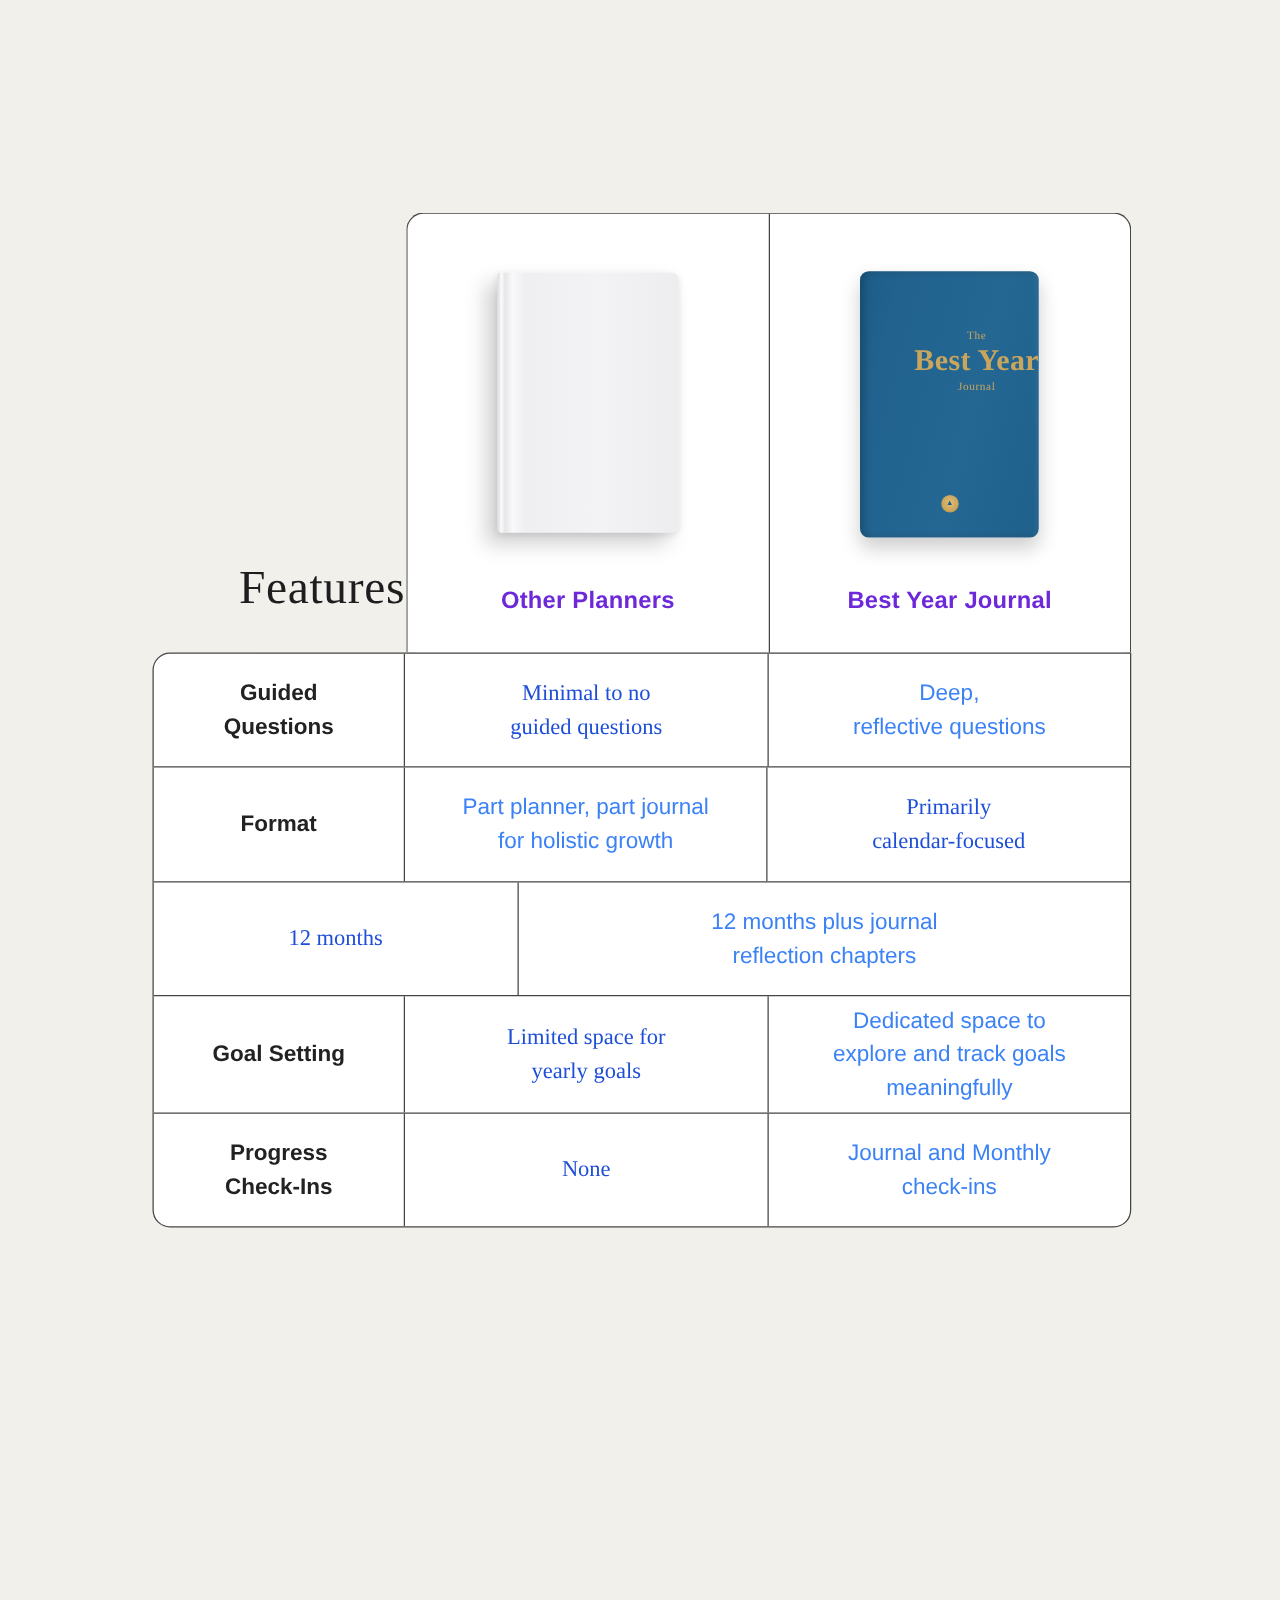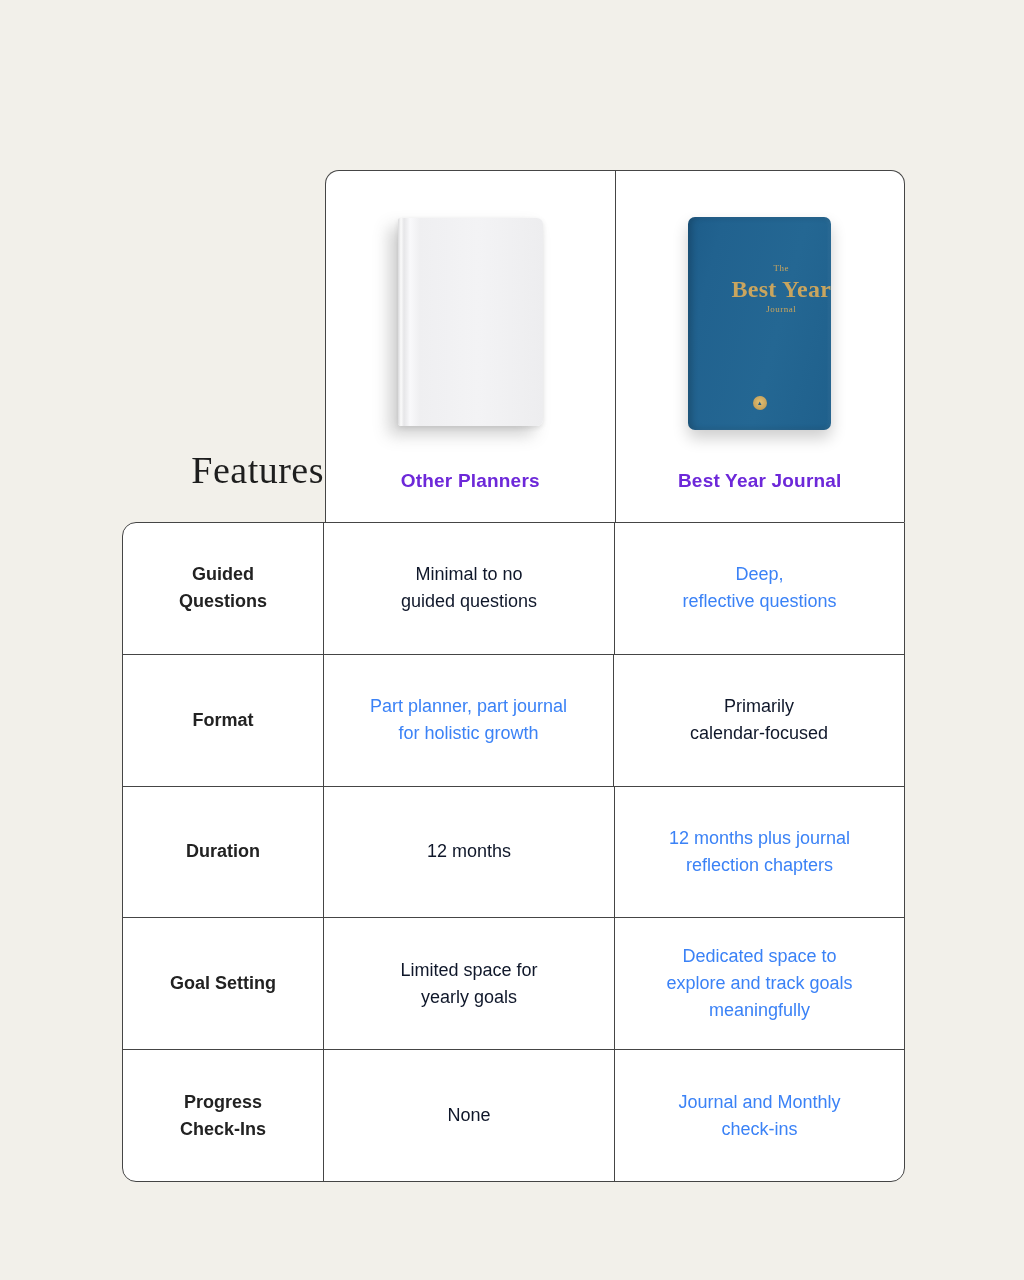--- a/index.html
+++ b/index.html
@@ -96,21 +96,21 @@
     border-radius:50%;
     background:radial-gradient(circle at 50% 45%, #e3c074 0%, #C9A55E 60%, #a9833f 100%);
     display:flex;align-items:center;justify-content:center;
     font-size:6px;line-height:1;color:#1d5c89;
   }
 
   
   .features-table{
     position:absolute;
     left:122px;top:522px;
-    width:783px;height:660px;
+    width:783px;height:460px;
     background:#FFFFFF;
     border:1.5px solid #454545;
     border-radius:14px 0 14px 14px;
     box-sizing:border-box;
     display:flex;
     flex-direction:column;
     overflow:hidden;
   }
   .t-row{
     flex:1 1 0;
@@ -123,21 +123,21 @@
     justify-content:center;
     text-align:center;
     white-space:pre-line;
     font-size:18px;
     line-height:27px;
     box-sizing:border-box;
     padding:6px 14px;
   }
   .t-cell + .t-cell{border-left:1.5px solid #454545;}
   .c-feature{width:200px;flex:none;font-weight:700;color:#222222;}
-  .c-other{width:291px;flex:none;color:#0f172a;}
+  .c-other{width:291px;flex:none;color:#1d4ed8;font-family:Liberation Serif, serif;}
   .c-best{flex:1 1 0;color:#3b82f6;}
 </style>
 </head>
 <body>
 
 <div class="canvas">
 
   <div class="features-heading">Features</div>
 
   <div class="top-card">
@@ -174,21 +174,20 @@
 
     <div class="t-row">
       <div class="t-cell c-feature">Format</div>
       <div class="t-cell c-best">Part planner, part journal
 for holistic growth</div>
       <div class="t-cell c-other">Primarily
 calendar-focused</div>
     </div>
 
     <div class="t-row">
-      <div class="t-cell c-feature">Duration</div>
       <div class="t-cell c-other">12 months</div>
       <div class="t-cell c-best">12 months plus journal
 reflection chapters</div>
     </div>
 
     <div class="t-row">
       <div class="t-cell c-feature">Goal Setting</div>
       <div class="t-cell c-other">Limited space for
 yearly goals</div>
       <div class="t-cell c-best">Dedicated space to

